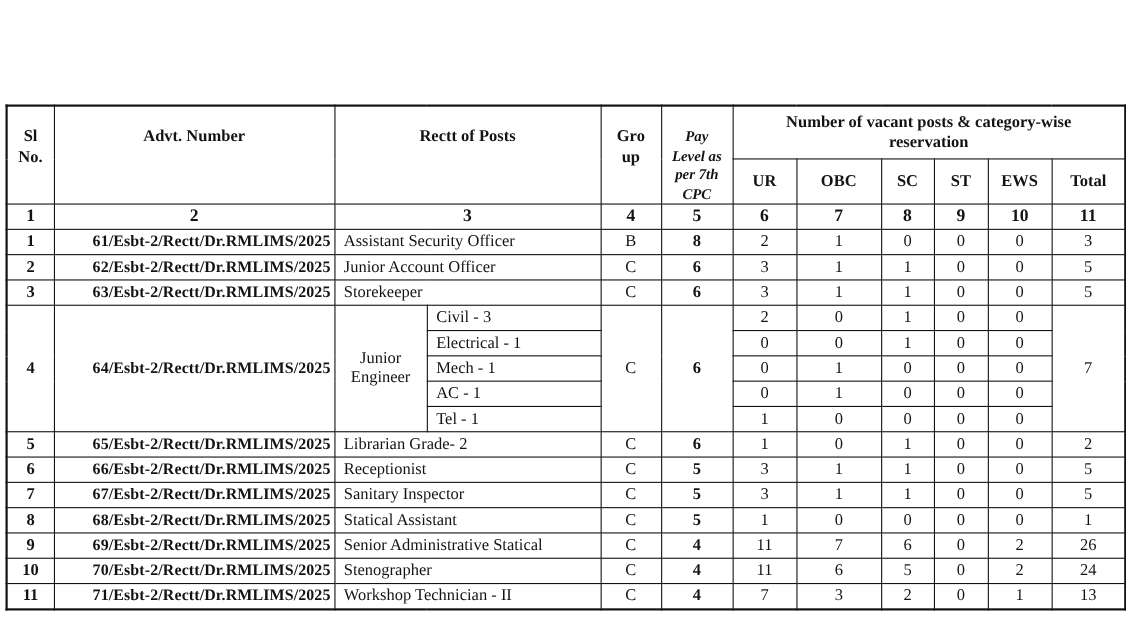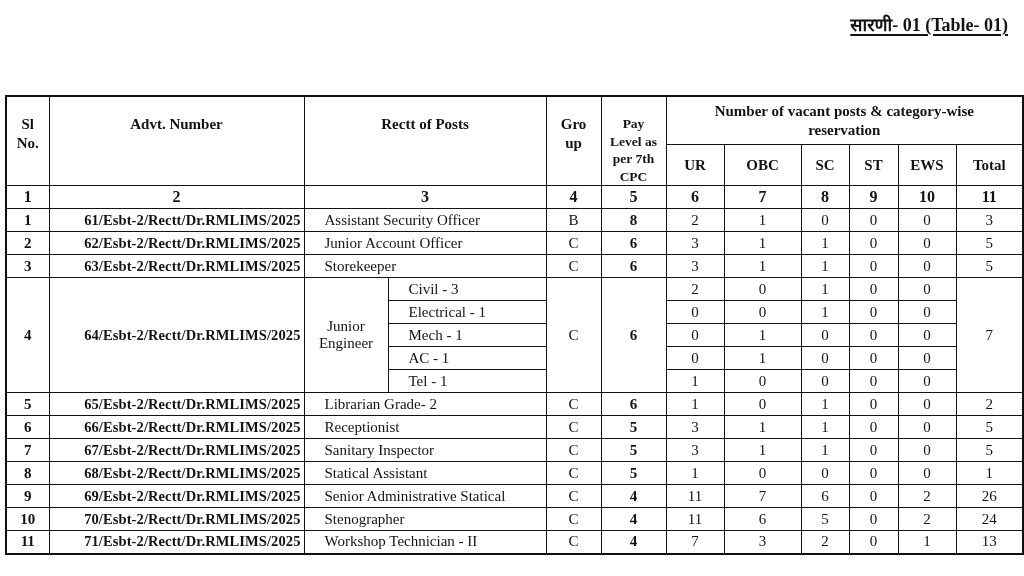--- a/index.html
+++ b/index.html
@@ -51,41 +51,40 @@
   .vtab th {
     font-weight:bold;
     font-size:15px;
     text-align:center;
     white-space:pre-line;
     line-height:1.25;
   }
   tr.h1 { height:42px; }
   tr.h2 { height:35px; }
   th.topalign { vertical-align:top; padding-top:18px; }
-  th.pay-h { font-size:13.5px; line-height:1.3; }
+  th.pay-h { font-size:13.5px; line-height:1.3;font-style:italic; }
   tr.numbering td {
     height:22px;
     font-weight:bold;
     font-size:16px;
     text-align:center;
   }
   tr.data-row { height:23px; }
   .vtab td { font-size:15px; }
   td.c { text-align:center; }
-  td.l { text-align:left; padding-left:20px; }
+  td.l { text-align:left; padding-left:8px; }
   td.bold { font-weight:bold; }
   td.advt { font-weight:bold; font-size:14.5px; text-align:right; letter-spacing:0.1px; }
   td.pay { font-weight:bold; }
 </style>
 </head>
 <body>
 
 <div class="page">
 
-  <div class="table-title">सारणी- 01 (Table- 01)</div>
 
 
   <table class="vtab">
     <colgroup>
       <col style="width:43px">
         <col style="width:255px">
         <col style="width:84px">
         <col style="width:158px">
       <col style="width:55px">
         <col style="width:65px">

